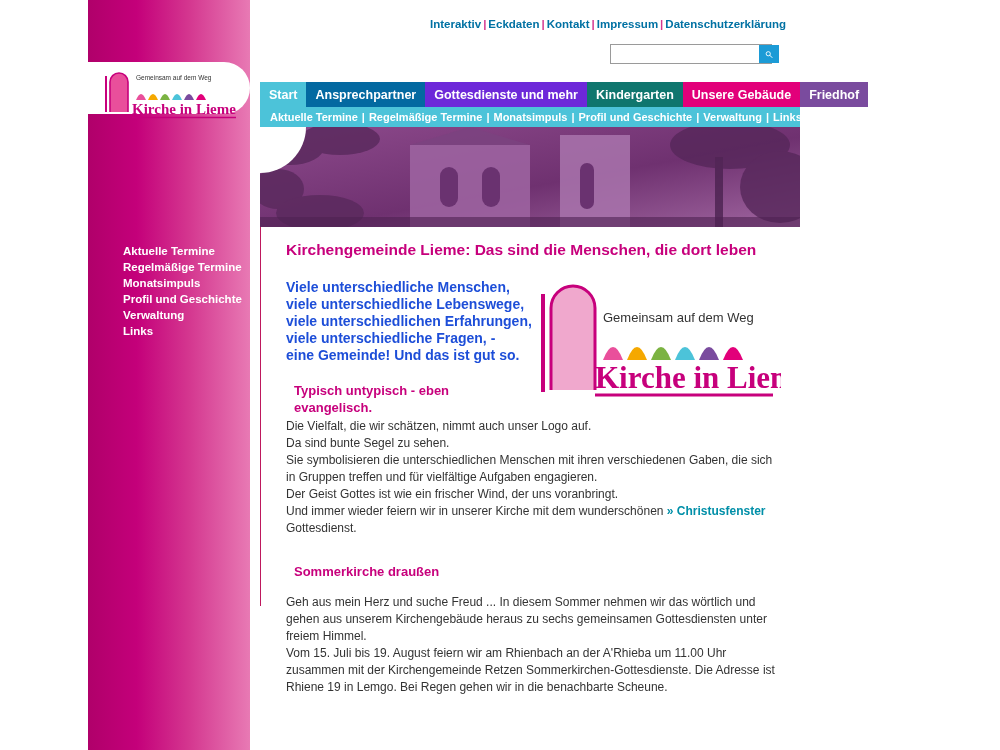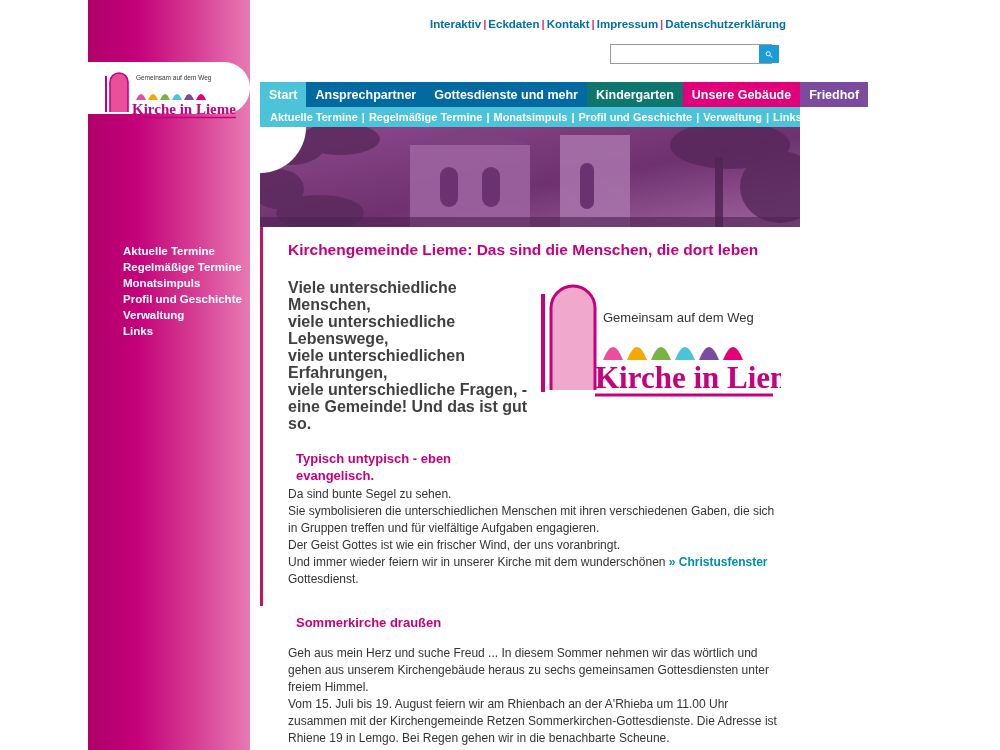--- a/index.html
+++ b/index.html
@@ -102,29 +102,29 @@
     position:absolute; left:0; top:0; width:46px; height:46px;
     background:#ffffff;
     border-bottom-right-radius: 46px;
   }
 
   
   #content {
     position: absolute; left: 260px; top: 227px;
     width: 540px; height: 379px;
     background: #ffffff;
-    border-left: 3px solid #be185d;
+    border-left: 1px solid #be185d;
     padding: 14px 22px 0 25px;
   }
   #content h1 {
     margin: 0 0 20px 0;
     font-size: 15.5px; color: #c7007c; font-weight: bold;
   }
   .lead {
-    font-size: 16px; color: #404040; font-weight: bold; line-height: 17px;
+    font-size: 14px; color: #1d4ed8; font-weight: bold; line-height: 17px;
     margin: 0 0 18px 0; width: 250px;
   }
   h2.sub {
     font-size: 13px; color: #c7007c; font-weight: bold;
     margin: 0 0 2px 8px; line-height: 17px;
   }
   p.body {
     font-size: 12px; color: #333; line-height: 17px; margin: 0 0 0 0;
   }
   p.spaced { margin-bottom: 17px; }
@@ -185,21 +185,21 @@
       <svg width="13" height="13" viewBox="0 0 16 16">
         <circle cx="6.5" cy="6.5" r="4.2" fill="none" stroke="#ffffff" stroke-width="1.8"></circle>
         <line x1="9.8" y1="9.8" x2="14" y2="14" stroke="#ffffff" stroke-width="2" stroke-linecap="round"></line>
       </svg>
     </button>
   </div>
 
   <div id="mainnav">
     <div class="navitem" style="background:#4cc3d9">Start</div>
     <div class="navitem" style="background:#0369a1">Ansprechpartner</div>
-    <div class="navitem" style="background:#0369a1">Gottesdienste und mehr</div>
+    <div class="navitem" style="background:#6d28d9">Gottesdienste und mehr</div>
     <div class="navitem" style="background:#0f766e">Kindergarten</div>
     <div class="navitem" style="background:#e2007a">Unsere Gebäude</div>
     <div class="navitem" style="background:#7a4b9e">Friedhof</div>
   </div>
 
   <div id="subnav">
     <span>Aktuelle Termine</span>
       <span class="ssep">|</span>
       <span>Regelmäßige Termine</span>
       <span class="ssep">|</span>
@@ -268,20 +268,21 @@
       <span>viele unterschiedlichen Erfahrungen,</span><br>
       <span>viele unterschiedliche Fragen, -</span><br>
       <span>eine Gemeinde! Und das ist gut so.</span>
     </div>
 
     <h2 class="sub">
       <span>Typisch untypisch - eben</span><br>
       <span>evangelisch.</span>
     </h2>
 
+    <p class="body">Die Vielfalt, die wir schätzen, nimmt auch unser Logo auf.</p>
     <p class="body">Da sind bunte Segel zu sehen.</p>
     <p class="body">Sie symbolisieren die unterschiedlichen Menschen mit ihren verschiedenen Gaben, die sich in Gruppen treffen und für vielfältige Aufgaben engagieren.</p>
     <p class="body">Der Geist Gottes ist wie ein frischer Wind, der uns voranbringt.</p>
     <p class="body"><span>Und immer wieder feiern wir in unserer Kirche mit dem wunderschönen </span><a class="inline" href="#">» Christusfenster</a><br><span>Gottesdienst.</span></p>
 
     <div class="gap"></div>
 
     <h2 class="sub" style="margin-bottom:14px">Sommerkirche draußen</h2>
     <p class="body">Geh aus mein Herz und suche Freud ... In diesem Sommer nehmen wir das wörtlich und gehen aus unserem Kirchengebäude heraus zu sechs gemeinsamen Gottesdiensten unter freiem Himmel.</p>
     <p class="body spaced">Vom 15. Juli bis 19. August feiern wir am Rhienbach an der A'Rhieba um 11.00 Uhr zusammen mit der Kirchengemeinde Retzen Sommerkirchen-Gottesdienste. Die Adresse ist Rhiene 19 in Lemgo. Bei Regen gehen wir in die benachbarte Scheune.</p>

